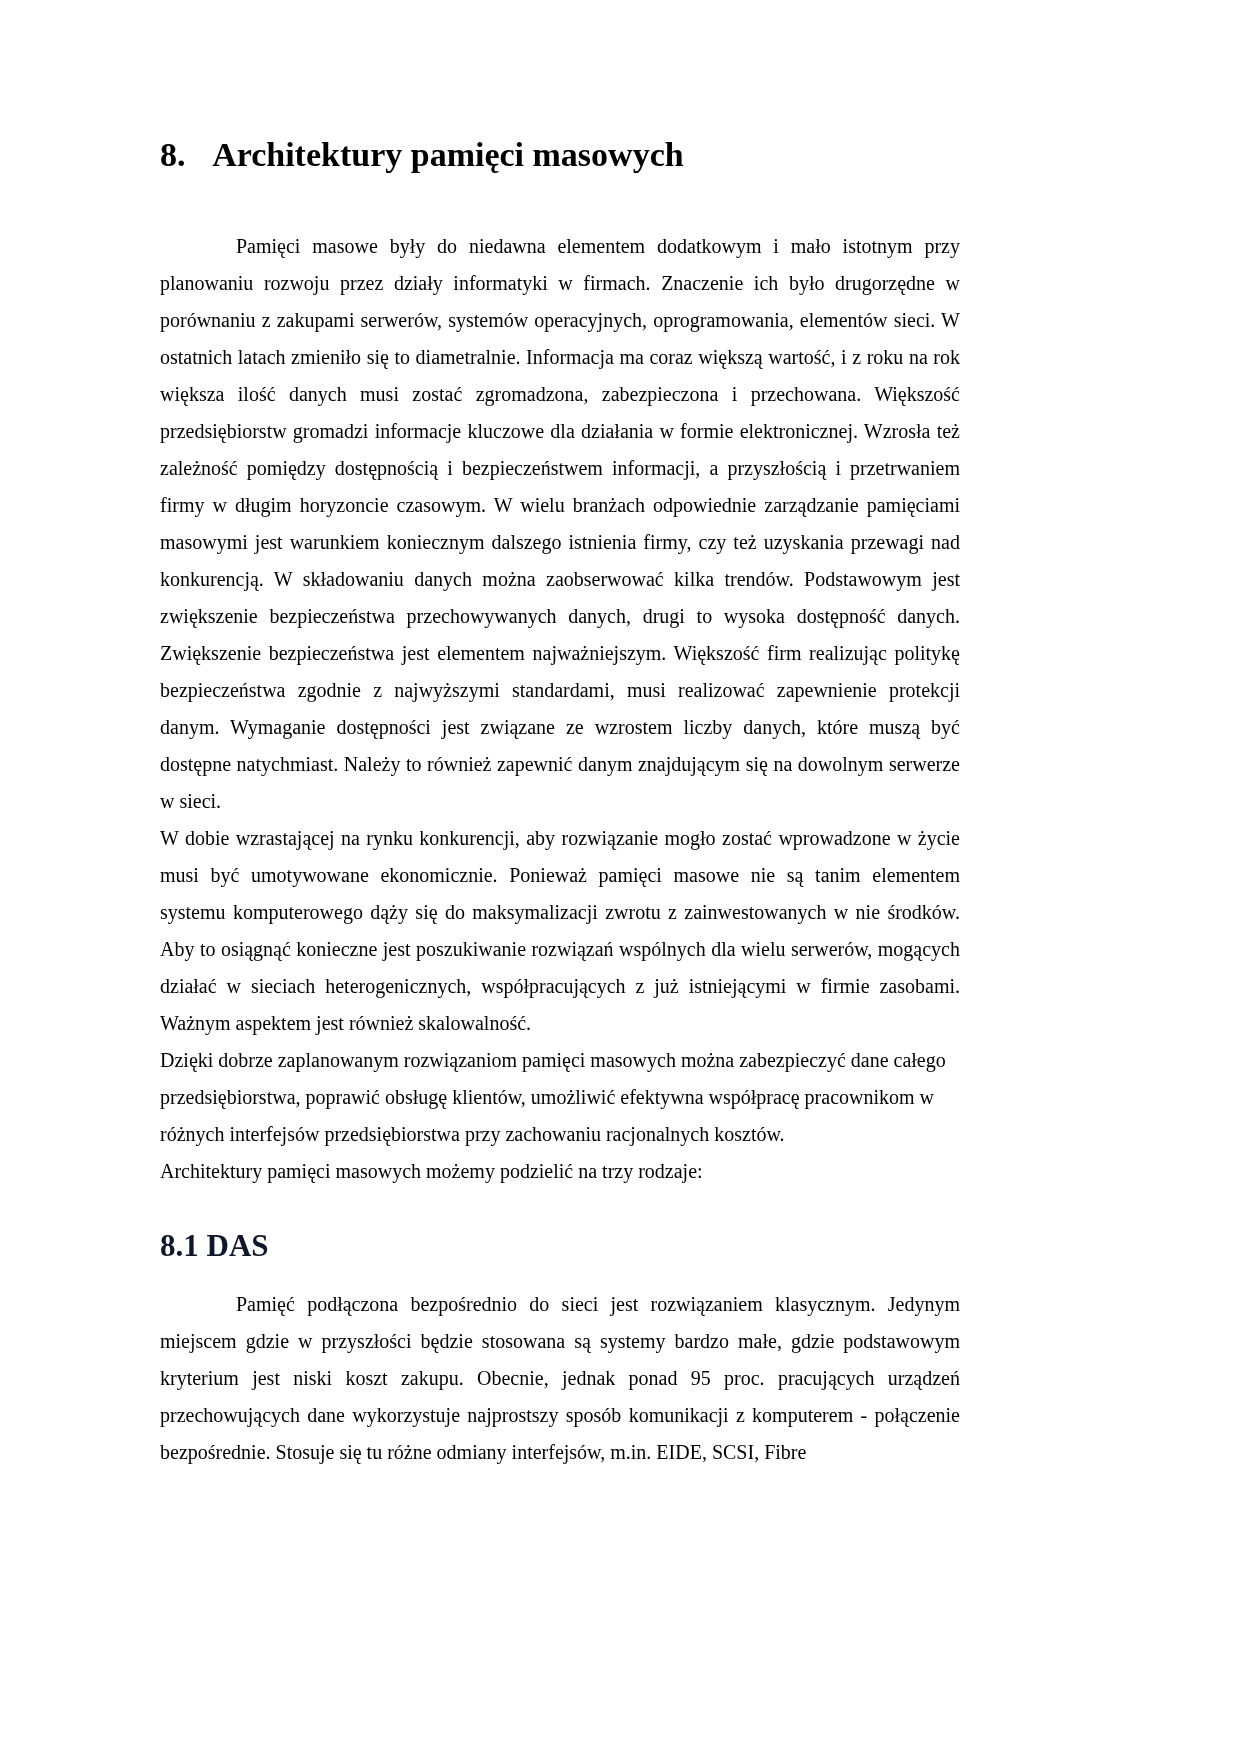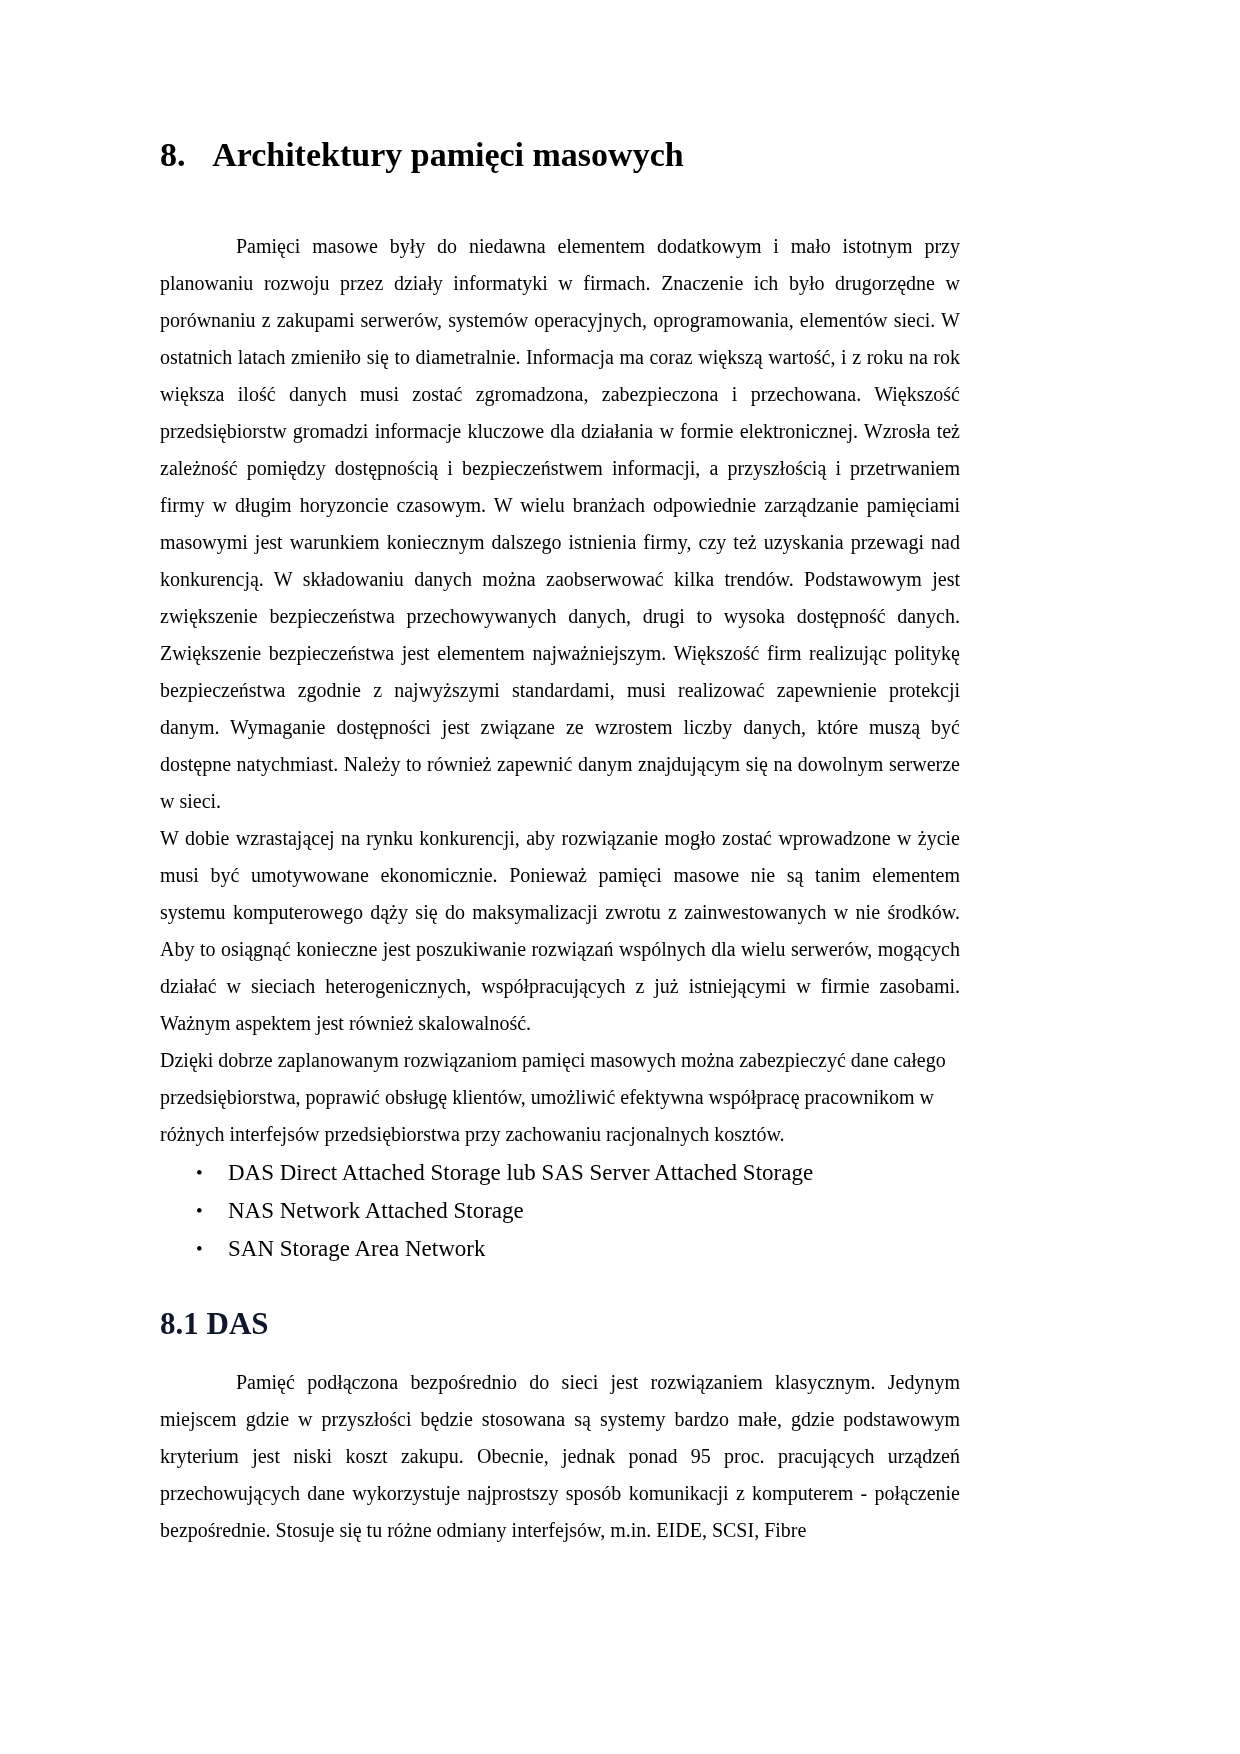--- a/index.html
+++ b/index.html
@@ -80,24 +80,20 @@
     <span class="num">8.</span>
     <span>Architektury pamięci masowych</span>
   </h1>
 
   <p class="body-para first-indent">Pamięci masowe były do niedawna elementem dodatkowym i mało istotnym przy planowaniu rozwoju przez działy informatyki w firmach. Znaczenie ich było drugorzędne w porównaniu z zakupami serwerów, systemów operacyjnych, oprogramowania, elementów sieci. W ostatnich latach zmieniło się to diametralnie. Informacja ma coraz większą wartość, i z roku na rok większa ilość danych musi zostać zgromadzona, zabezpieczona i przechowana. Większość przedsiębiorstw gromadzi informacje kluczowe dla działania w formie elektronicznej. Wzrosła też zależność pomiędzy dostępnością i bezpieczeństwem informacji, a przyszłością i przetrwaniem firmy w długim horyzoncie czasowym. W wielu branżach odpowiednie zarządzanie pamięciami masowymi jest warunkiem koniecznym dalszego istnienia firmy, czy też uzyskania przewagi nad konkurencją. W składowaniu danych można zaobserwować kilka trendów. Podstawowym jest zwiększenie bezpieczeństwa przechowywanych danych, drugi to wysoka dostępność danych. Zwiększenie bezpieczeństwa jest elementem najważniejszym. Większość firm realizując politykę bezpieczeństwa zgodnie z najwyższymi standardami, musi realizować zapewnienie protekcji danym. Wymaganie dostępności jest związane ze wzrostem liczby danych, które muszą być dostępne natychmiast. Należy to również zapewnić danym znajdującym się na dowolnym serwerze w sieci.</p>
 
   <p class="body-para">W dobie wzrastającej na rynku konkurencji, aby rozwiązanie mogło zostać wprowadzone w życie musi być umotywowane ekonomicznie. Ponieważ pamięci masowe nie są tanim elementem systemu komputerowego dąży się do maksymalizacji zwrotu z zainwestowanych w nie środków. Aby to osiągnąć konieczne jest poszukiwanie rozwiązań wspólnych dla wielu serwerów, mogących działać w sieciach heterogenicznych, współpracujących z już istniejącymi w firmie zasobami. Ważnym aspektem jest również skalowalność.</p>
 
   <p class="body-para left-align">Dzięki dobrze zaplanowanym rozwiązaniom pamięci masowych można zabezpieczyć dane całego przedsiębiorstwa, poprawić obsługę klientów, umożliwić efektywna współpracę pracownikom w różnych interfejsów przedsiębiorstwa przy zachowaniu racjonalnych kosztów.</p>
 
+  <p class="body-para left-align">Architektury pamięci masowych możemy podzielić na trzy rodzaje:</p>
 
-  <ul class="bullet-list">
-    <li>DAS Direct Attached Storage lub SAS Server Attached Storage</li>
-    <li>NAS Network Attached Storage</li>
-    <li>SAN Storage Area Network</li>
-  </ul>
 
   <h2 class="section-heading">8.1 DAS</h2>
 
   <p class="body-para first-indent">Pamięć podłączona bezpośrednio do sieci jest rozwiązaniem klasycznym. Jedynym miejscem gdzie w przyszłości będzie stosowana są systemy bardzo małe, gdzie podstawowym kryterium jest niski koszt zakupu. Obecnie, jednak ponad 95 proc. pracujących urządzeń przechowujących dane wykorzystuje najprostszy sposób komunikacji z komputerem - połączenie bezpośrednie. Stosuje się tu różne odmiany interfejsów, m.in. EIDE, SCSI, Fibre</p>
 
 </div>
 
 </body></html>

